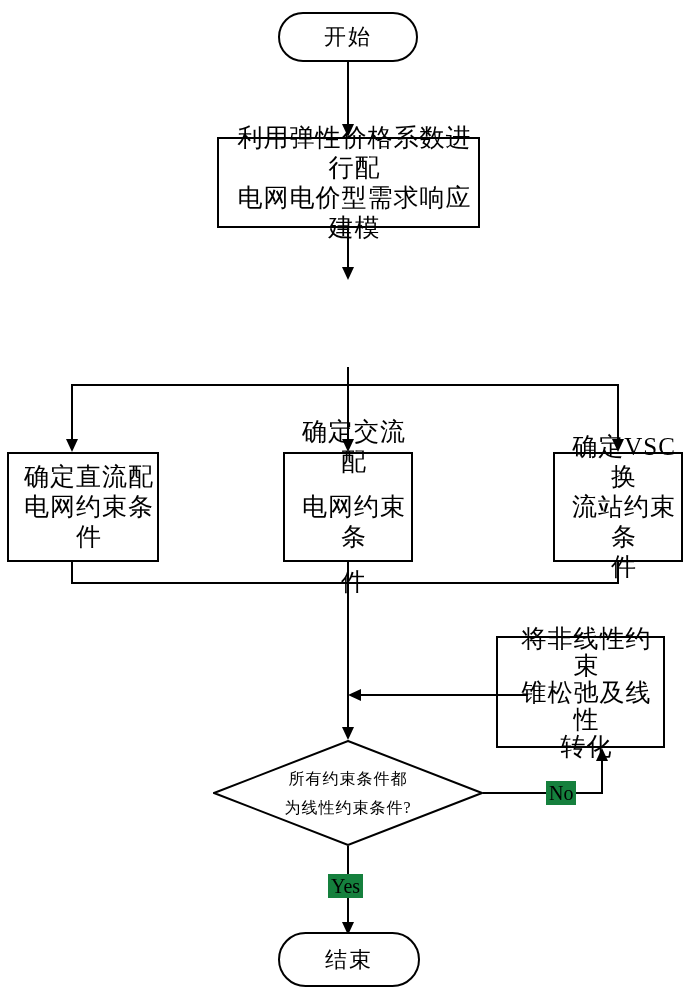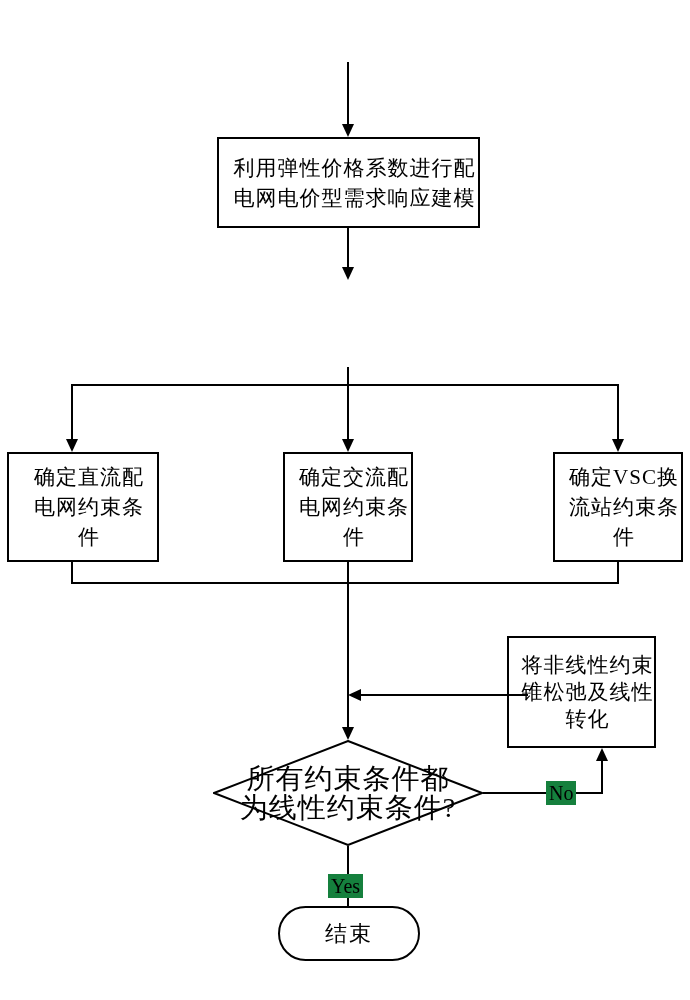--- a/index.html
+++ b/index.html
@@ -26,21 +26,21 @@
     align-items: center;
     justify-content: center;
     text-align: center;
   }
   .terminal {
     border-radius: 28px;
     font-size: 22px;
     letter-spacing: 2px;
   }
   .box {
-    font-size: 21px;
+    font-size: 25px;
     line-height: 30px;
     letter-spacing: 1px;
     padding-left: 12px;
   }
   .box.tight { line-height: 27px; }
   .hline, .vline {
     position: absolute;
     background: #000000;
   }
   .hline { height: 2px; }
@@ -81,37 +81,40 @@
     position: absolute;
     left: 0;
     top: 0;
     width: 100%;
     height: 100%;
     display: flex;
     flex-direction: column;
     align-items: center;
     justify-content: center;
     text-align: center;
-    font-size: 28px;
+    font-size: 16px;
     line-height: 29px;
     letter-spacing: 1px;
   }
   .edge-label {
     position: absolute;
     background: #15803d;
     font-size: 20px;
     padding: 0 3px;
     line-height: 24px;
   }
 </style>
 </head>
 <body>
 
 <div id="canvas">
 
+  <div class="node terminal" style="left:278px; top:12px; width:140px; height:50px;">
+    <span>开始</span>
+  </div>
 
   <div class="vline" style="left:347px; top:62px; height:64px;"></div>
   <div class="arrow down" style="left:342px; top:124px;"></div>
 
   <div class="node box" style="left:217px; top:137px; width:263px; height:91px;">
     <div>利用弹性价格系数进行配</div>
     <div>电网电价型需求响应建模</div>
   </div>
 
   <div class="vline" style="left:347px; top:228px; height:41px;"></div>
@@ -126,41 +129,41 @@
   <div class="arrow down" style="left:342px; top:439px;"></div>
   <div class="vline" style="left:617px; top:384px; height:57px;"></div>
   <div class="arrow down" style="left:612px; top:439px;"></div>
 
   <div class="node box" style="left:7px; top:452px; width:152px; height:110px;">
     <div>确定直流配</div>
     <div>电网约束条</div>
     <div>件</div>
   </div>
 
-  <div class="node box" style="left:283px; top:452px; width:130px; height:110px;">
+  <div class="node box" style="left:283px; top:452px; width:130px; height:110px;gap:15px;">
     <div>确定交流配</div>
     <div>电网约束条</div>
     <div>件</div>
   </div>
 
   <div class="node box" style="left:553px; top:452px; width:130px; height:110px;">
     <div>确定VSC换</div>
     <div>流站约束条</div>
     <div>件</div>
   </div>
 
   <div class="vline" style="left:71px; top:562px; height:22px;"></div>
   <div class="vline" style="left:347px; top:562px; height:22px;"></div>
   <div class="vline" style="left:617px; top:562px; height:22px;"></div>
   <div class="hline" style="left:71px; top:582px; width:548px;"></div>
 
   <div class="vline" style="left:347px; top:582px; height:147px;"></div>
   <div class="arrow down" style="left:342px; top:727px;"></div>
 
-  <div class="node box tight" style="left:507px; top:636px; width:149px; height:112px;align-items:center;">
+  <div class="node box tight" style="left:496px; top:636px; width:169px; height:112px;align-items:center;">
     <div>将非线性约束</div>
     <div>锥松弛及线性</div>
     <div>转化</div>
   </div>
 
   <div class="hline" style="left:360px; top:694px; width:168px;"></div>
   <div class="arrow left" style="left:348px; top:689px;"></div>
 
   <div class="diamond-wrap">
     <svg width="270" height="106" viewBox="0 0 270 106">
@@ -174,17 +177,17 @@
 
   <div class="hline" style="left:483px; top:792px; width:120px;"></div>
   <div class="vline" style="left:601px; top:759px; height:35px;"></div>
   <div class="arrow up" style="left:596px; top:748px;"></div>
   <span class="edge-label" style="left:546px; top:781px;">No</span>
 
   <div class="vline" style="left:347px; top:846px; height:78px;"></div>
   <div class="arrow down" style="left:342px; top:922px;"></div>
   <span class="edge-label" style="left:328px; top:874px;">Yes</span>
 
-  <div class="node terminal" style="left:278px; top:906px; width:142px; height:55px;">
+  <div class="node terminal" style="left:278px; top:932px; width:142px; height:55px;">
     <span>结束</span>
   </div>
 
 </div>
 
 </body></html>

